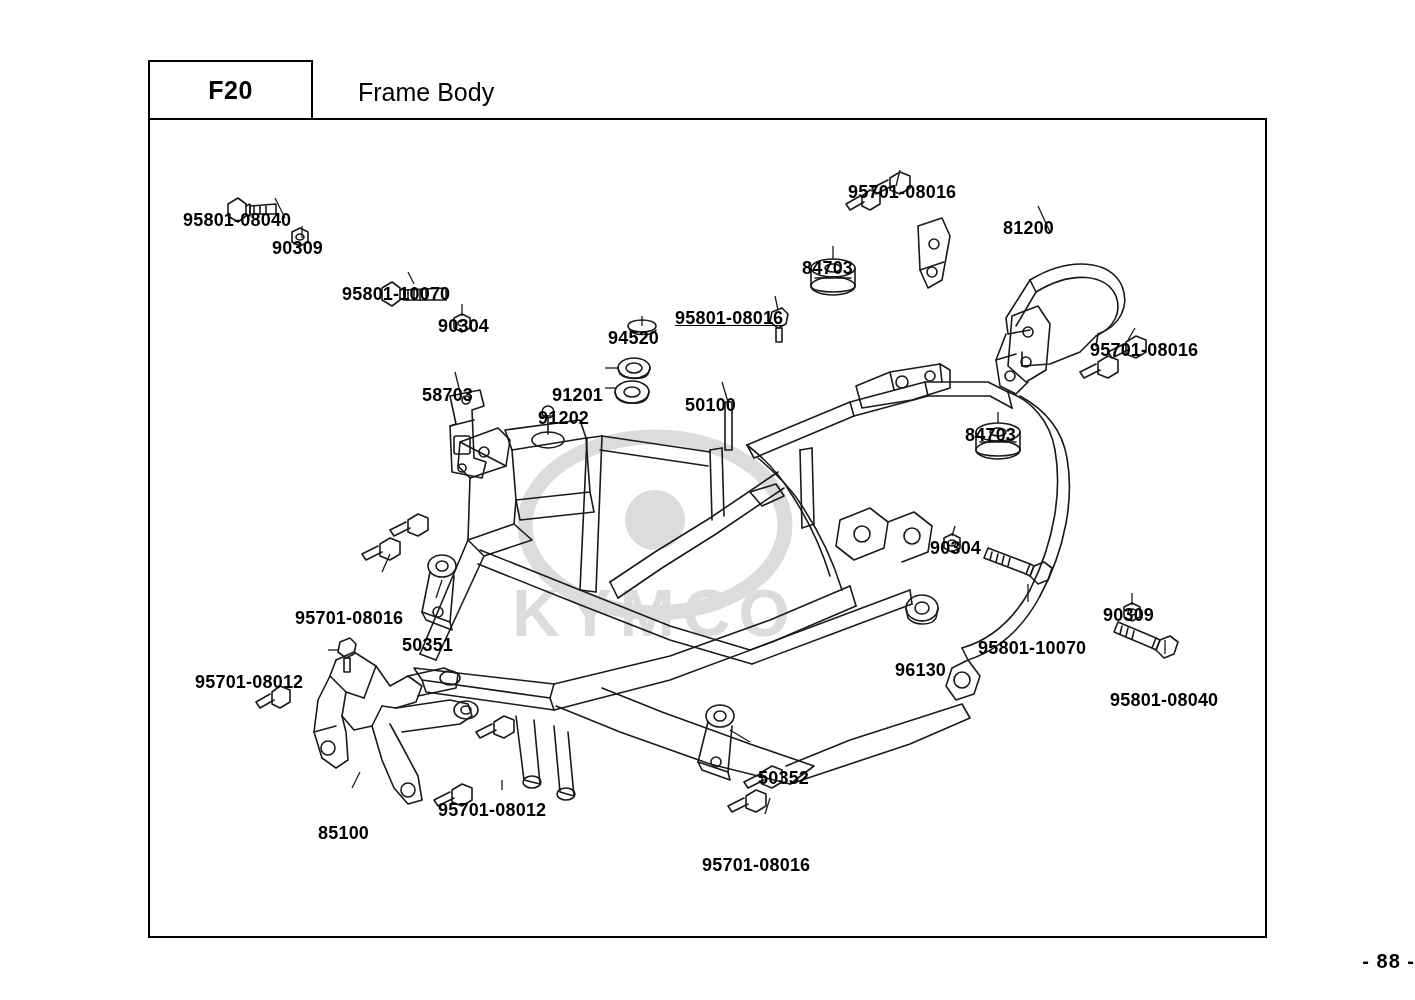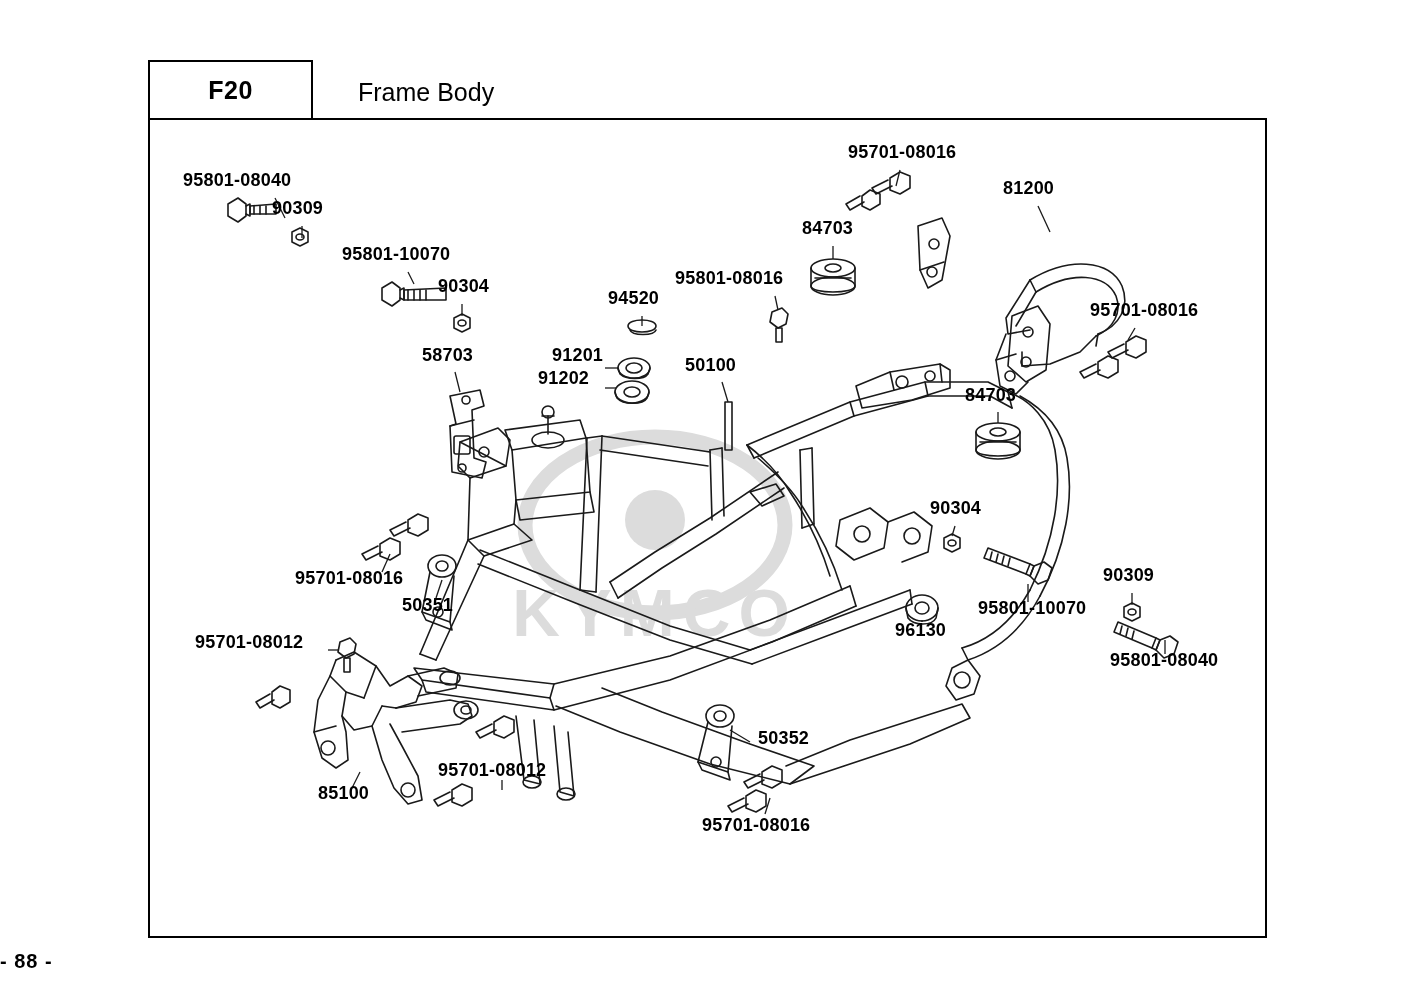--- a/index.html
+++ b/index.html
@@ -56,21 +56,21 @@
     left: 358px;
     top: 78px;
     font-size: 25px;
     font-weight: normal;
   }
   .page-number {
     position: absolute;
     left: 0;
     top: 950px;
     width: 1415px;
-    text-align: left;
+    text-align: right;
     font-size: 20px;
     font-weight: bold;
     letter-spacing: 1px;
   }
 
   
   #drawing {
     position: absolute;
     left: 150px;
     top: 120px;
@@ -81,20 +81,21 @@
   #drawing svg { display: block; }
 
   
   .label {
     position: absolute;
     font-size: 18px;
     font-weight: bold;
     white-space: nowrap;
     color: #000;
     letter-spacing: 0.2px;
+    margin-top: 40px;
   }
 </style>
 </head>
 <body>
 
 <div id="page">
 
   <div class="title-tab">
     <span class="code">F20</span>
   </div>
@@ -455,21 +456,21 @@
   <div>
     <div class="label" style="left:183px;  top:170px;">95801-08040</div>
     <div class="label" style="left:272px;  top:198px;">90309</div>
     <div class="label" style="left:342px;  top:244px;">95801-10070</div>
     <div class="label" style="left:438px;  top:276px;">90304</div>
     <div class="label" style="left:422px;  top:345px;">58703</div>
     <div class="label" style="left:552px;  top:345px;">91201</div>
     <div class="label" style="left:538px;  top:368px;">91202</div>
     <div class="label" style="left:608px;  top:288px;">94520</div>
     <div class="label" style="left:685px;  top:355px;">50100</div>
-    <div class="label" style="left:675px;  top:268px;">95801-08016</div>
+    <div class="label" style="left:675px;  top:268px;text-decoration:underline;">95801-08016</div>
     <div class="label" style="left:802px;  top:218px;">84703</div>
     <div class="label" style="left:848px;  top:142px;">95701-08016</div>
     <div class="label" style="left:1003px; top:178px;">81200</div>
     <div class="label" style="left:1090px; top:300px;">95701-08016</div>
     <div class="label" style="left:965px;  top:385px;">84703</div>
     <div class="label" style="left:930px;  top:498px;">90304</div>
     <div class="label" style="left:978px;  top:598px;">95801-10070</div>
     <div class="label" style="left:1103px; top:565px;">90309</div>
     <div class="label" style="left:1110px; top:650px;">95801-08040</div>
     <div class="label" style="left:895px;  top:620px;">96130</div>

